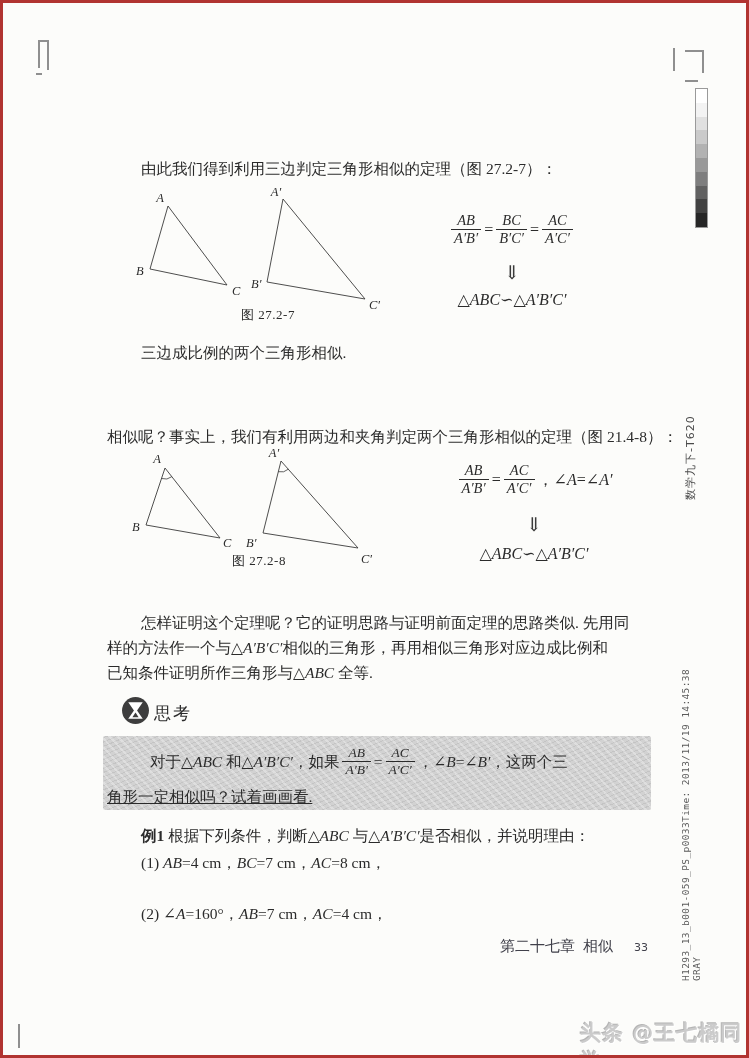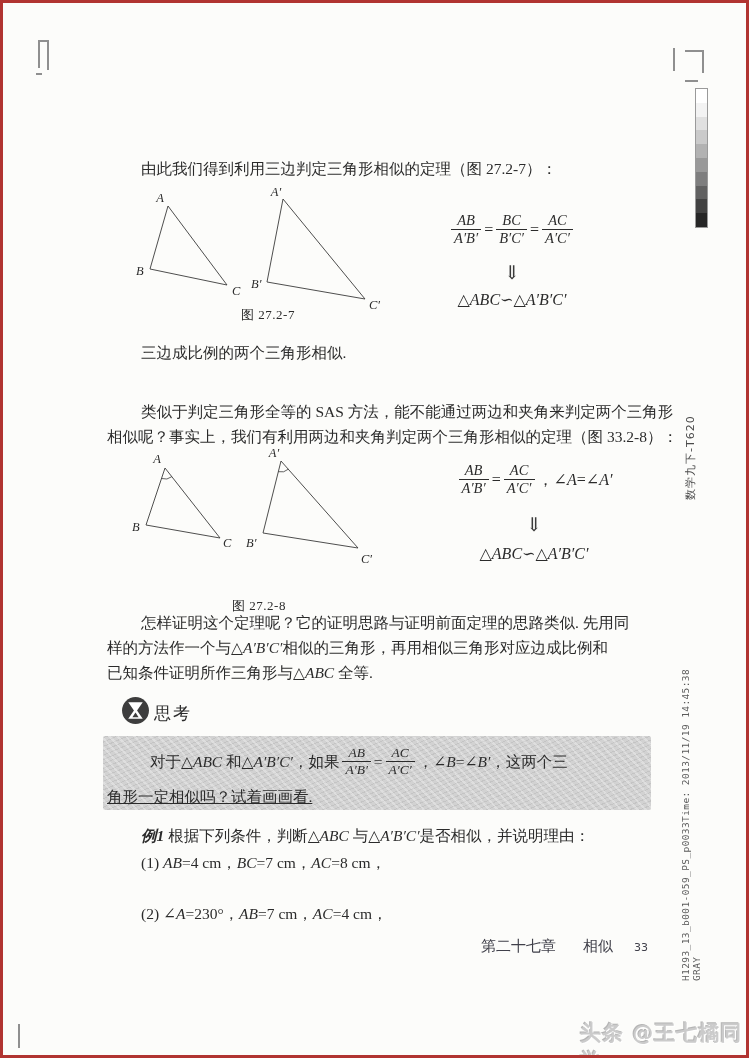--- a/index.html
+++ b/index.html
@@ -3,21 +3,21 @@
 <meta charset="utf-8">
 <style>
   html,body{margin:0;padding:0;background:#e8e8e8;}
   .page{
     position:relative;width:749px;height:1058px;box-sizing:border-box;
     background:#fcfcfa;border:3px solid #b13431;overflow:hidden;
     font-family:"Liberation Serif","DejaVu Serif",serif;color:#2b2b2b;
   }
   .line{position:absolute;white-space:nowrap;font-size:15.5px;line-height:1.35;}
   .seg-it{font-style:italic;}
-  .seg-b{font-weight:bold;font-style:italic;}
+  .seg-b{font-weight:bold;}
   .frac{display:inline-block;vertical-align:middle;text-align:center;margin:0 3px;transform:translateY(-2px);}
   .frac .num,.frac .den{display:block;font-style:italic;font-size:13.5px;line-height:1.15;padding:0 3px;}
   .frac .num{border-bottom:1px solid #2b2b2b;}
   .fml{position:absolute;text-align:center;font-size:16px;white-space:nowrap;}
   .fml .frac .num,.fml .frac .den{font-size:14.5px;}
   .arrow-line{position:absolute;text-align:center;font-size:19px;color:#3a3a3a;}
   .fig-caption{position:absolute;font-size:13px;text-align:center;letter-spacing:.5px;}
   .vtext{position:absolute;transform:rotate(-90deg);transform-origin:0 0;white-space:nowrap;color:#555;}
   .book-code{font-size:11px;font-family:"DejaVu Sans","Liberation Sans",sans-serif;color:#4a4a4a;letter-spacing:1px;}
   .print-info{font-size:9.5px;line-height:11px;font-family:"DejaVu Sans Mono","Liberation Mono",monospace;color:#5a5a5a;letter-spacing:.4px;}
@@ -27,21 +27,21 @@
   .think-bg{
     position:absolute;left:100px;top:733px;width:548px;height:74px;
     background-color:#d2d2d2;
     background-image:
       repeating-linear-gradient(47deg,rgba(255,255,255,.28) 0 2px,rgba(0,0,0,0) 2px 6px),
       repeating-linear-gradient(-23deg,rgba(110,110,110,.14) 0 1px,rgba(0,0,0,0) 1px 4px);
     border-radius:2px;
   }
   .think-title{position:absolute;left:151px;top:699px;font-size:17px;font-weight:normal;letter-spacing:2px;}
   .footer{position:absolute;left:345px;top:934px;width:300px;text-align:right;font-size:15px;color:#40404a;white-space:nowrap;}
-  .footer .sec{margin-left:27px;}
+  .footer .sec{margin-left:8px;}
   .footer .num{margin-left:21px;font-family:"DejaVu Sans","Liberation Sans",sans-serif;font-size:11px;}
   .watermark{
     position:absolute;left:577px;top:1016px;font-size:21px;font-weight:bold;letter-spacing:1px;
     font-family:"DejaVu Sans","Liberation Sans",sans-serif;color:#cbcbcb;
     text-shadow:1px 1px 0 #ffffff,-1px -1px 0 #b5b5b5;
   }
   svg .tri{fill:none;stroke:#3a3a3a;stroke-width:0.9;stroke-linejoin:miter;}
   svg .arc{fill:none;stroke:#3a3a3a;stroke-width:0.8;}
   svg text{font-family:"Liberation Serif","DejaVu Serif",serif;font-style:italic;font-size:12.5px;fill:#2b2b2b;}
 </style>
@@ -92,36 +92,35 @@
     <text x="236" y="124">C′</text>
   </svg>
   <div class="fig-caption" style="left:225px;top:303px;width:80px;">图 27.2-7</div>
 
   <div class="fml" style="left:429px;top:211px;width:160px;"><span class="frac"><span class="num">AB</span><span class="den">A′B′</span></span><span>=</span><span class="frac"><span class="num">BC</span><span class="den">B′C′</span></span><span>=</span><span class="frac"><span class="num">AC</span><span class="den">A′C′</span></span></div>
   <div class="arrow-line" style="left:444px;top:258px;width:130px;">⇓</div>
   <div class="fml" style="left:429px;top:287px;width:160px;"><span>△</span><span class="seg-it">ABC</span><span>∽△</span><span class="seg-it">A′B′C′</span></div>
 
   <div class="line" style="left:138px;top:340px;">三边成比例的两个三角形相似.</div>
 
-  <div class="line" style="left:138px;top:399px;">类似于判定三角形全等的 SAS 方法，能不能通过两边和夹角来判定两个三角形</div>
-  <div class="line" style="left:104px;top:424px;">相似呢？事实上，我们有利用两边和夹角判定两个三角形相似的定理（图 33.2-8）：</div>
+  <div class="line" style="left:104px;top:424px;">相似呢？事实上，我们有利用两边和夹角判定两个三角形相似的定理（图 21.4-8）：</div>
 
   <svg style="position:absolute;left:125px;top:440px;" width="252" height="128" viewBox="0 0 252 128">
     <polygon class="tri" points="37,25 18,82 92,95"></polygon>
     <path class="arc" d="M33.5,35.5 A11,11 0 0 0 43.8,33.7"></path>
     <polygon class="tri" points="153,18 135,90 230,105"></polygon>
     <path class="arc" d="M150.3,28.7 A11,11 0 0 0 160.3,26.2"></path>
     <text x="29" y="20" text-anchor="middle">A</text>
     <text x="4" y="88">B</text>
     <text x="95" y="104">C</text>
     <text x="146" y="14" text-anchor="middle">A′</text>
     <text x="118" y="104">B′</text>
     <text x="233" y="120">C′</text>
   </svg>
-  <div class="fig-caption" style="left:216px;top:549px;width:80px;margin-top:45px;">图 27.2-8</div>
+  <div class="fig-caption" style="left:216px;top:549px;width:80px;">图 27.2-8</div>
 
   <div class="fml" style="left:431px;top:461px;width:200px;"><span class="frac"><span class="num">AB</span><span class="den">A′B′</span></span><span>=</span><span class="frac"><span class="num">AC</span><span class="den">A′C′</span></span><span>，∠</span><span class="seg-it">A</span><span>=∠</span><span class="seg-it">A′</span></div>
   <div class="arrow-line" style="left:466px;top:510px;width:130px;">⇓</div>
   <div class="fml" style="left:451px;top:541px;width:160px;"><span>△</span><span class="seg-it">ABC</span><span>∽△</span><span class="seg-it">A′B′C′</span></div>
 
 
   <div class="line" style="left:138px;top:610px;">怎样证明这个定理呢？它的证明思路与证明前面定理的思路类似. 先用同</div>
   <div class="line" style="left:104px;top:635px;"><span>样的方法作一个与△</span><span class="seg-it">A′B′C′</span><span>相似的三角形，再用相似三角形对应边成比例和</span></div>
   <div class="line" style="left:104px;top:660px;"><span>已知条件证明所作三角形与△</span><span class="seg-it">ABC</span><span> 全等.</span></div>
 
@@ -131,21 +130,21 @@
     <path d="M11,20.5 h6 l-3,-4.5 z" fill="#3d3d3d"></path>
   </svg>
   <div class="think-title">思考</div>
 
   <div class="think-bg"></div>
   <div class="line" style="left:147px;top:744px;"><span>对于△</span><span class="seg-it">ABC</span><span> 和△</span><span class="seg-it">A′B′C′</span><span>，如果</span><span class="frac"><span class="num">AB</span><span class="den">A′B′</span></span><span>=</span><span class="frac"><span class="num">AC</span><span class="den">A′C′</span></span><span>，∠</span><span class="seg-it">B</span><span>=∠</span><span class="seg-it">B′</span><span>，这两个三</span></div>
   <div class="line" style="left:104px;top:784px;text-decoration:underline;">角形一定相似吗？试着画画看.</div>
 
   <div class="line" style="left:138px;top:823px;"><span class="seg-b">例1</span><span>  根据下列条件，判断△</span><span class="seg-it">ABC</span><span> 与△</span><span class="seg-it">A′B′C′</span><span>是否相似，并说明理由：</span></div>
   <div class="line" style="left:138px;top:850px;"><span>(1) </span><span class="seg-it">AB</span><span>=4 cm，</span><span class="seg-it">BC</span><span>=7 cm，</span><span class="seg-it">AC</span><span>=8 cm，</span></div>
-  <div class="line" style="left:138px;top:901px;"><span>(2) ∠</span><span class="seg-it">A</span><span>=230°，</span><span class="seg-it">AB</span><span>=7 cm，</span><span class="seg-it">AC</span><span>=4 cm，</span></div>
+  <div class="line" style="left:138px;top:901px;"><span>(2) ∠</span><span class="seg-it">A</span><span>=160°，</span><span class="seg-it">AB</span><span>=7 cm，</span><span class="seg-it">AC</span><span>=4 cm，</span></div>
 
   <div class="footer">
     <span>第二十七章</span><span class="sec">相似</span><span class="num">33</span>
   </div>
 
   <div class="watermark">头条 @王七橘同学</div>
 
 </div>
 
 </body></html>

